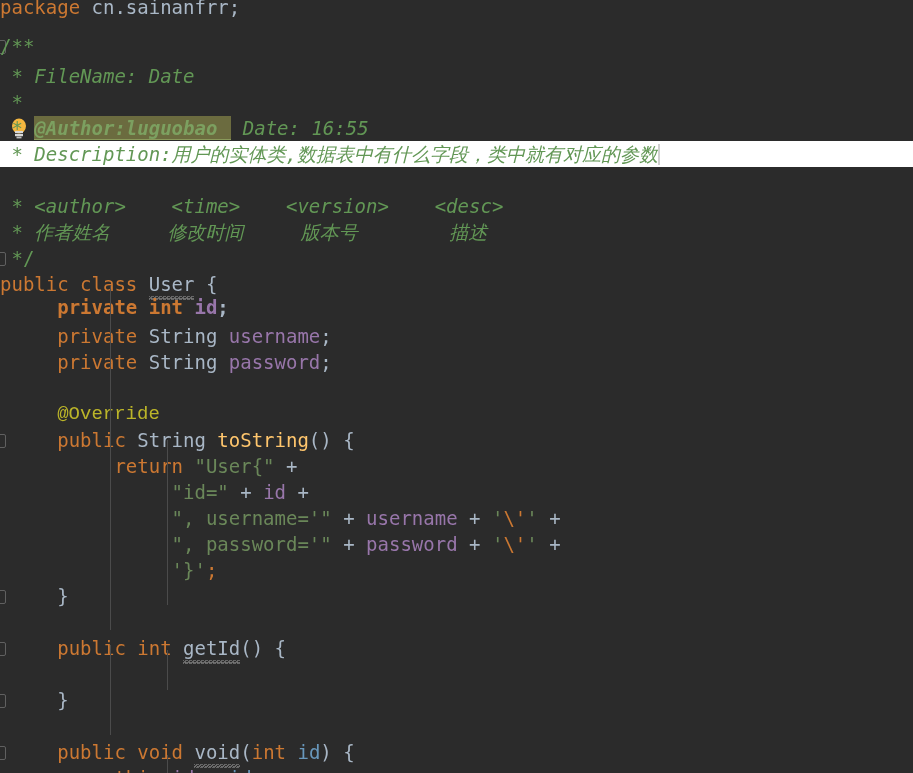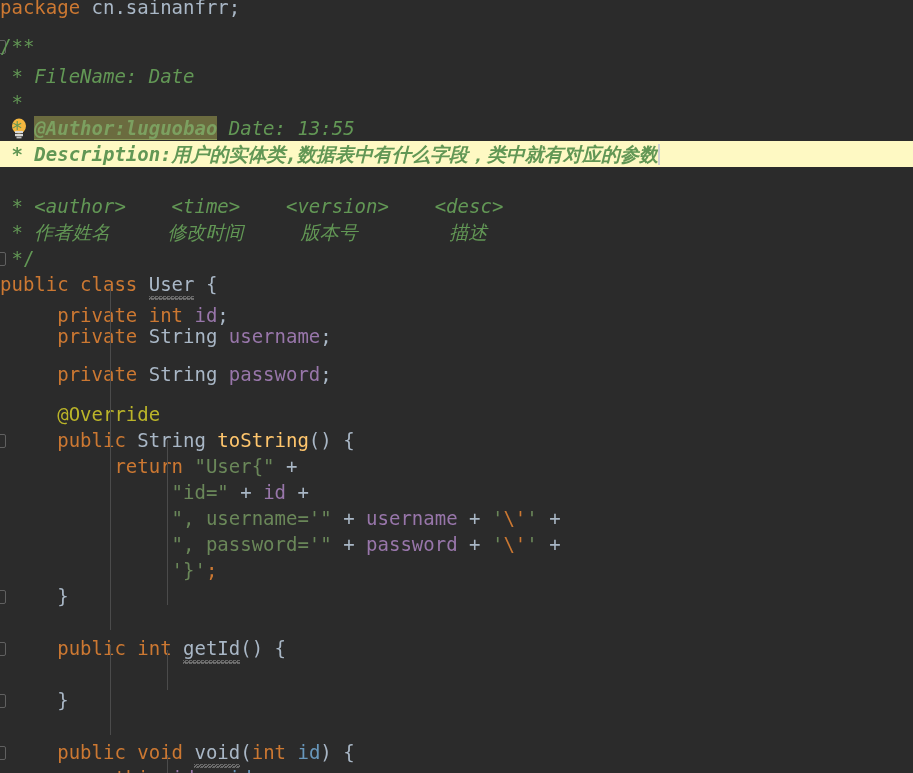--- a/index.html
+++ b/index.html
@@ -36,22 +36,21 @@
     white-space: pre;
     color: #a9b7c6;
   }
   .line .txt {
     position: absolute;
     left: 0px;
     top: 0;
     white-space: pre;
   }
   .line.current {
-    background: #fef9c3;
-    font-weight: bold;
+    background: #ffffff;
   }
 
   
   .kw      { color: #cc7832; }
   .typ     { color: #a9b7c6; }
   .fld     { color: #9876aa; }
   .mth     { color: #ffc66d; }
   .str     { color: #6a8759; }
   .esc     { color: #cc7832; }
   .anno    { color: #bbb529; }
@@ -90,21 +89,21 @@
     border-bottom: 1px dotted #777;
   }
 
   
   .hl {
     background: #6b6b3f;
     color: #7ca060;
     font-weight: bold;
     font-style: italic;
     border-bottom: 1px solid #8a9a5b;
-    padding: 1px 0 0 0;
+    padding: 1px 14px 0 0;
   }
 
   
   .caret {
     display: inline-block;
     width: 2px;
     height: 21px;
     background: #d0d0d0;
     vertical-align: -4px;
     margin-left: 0px;
@@ -155,31 +154,31 @@
       <div class="line" style="top: -6px;"><span class="txt" style="left: 0px;"><span class="kw">package </span><span class="plain">cn.sainanfrr</span><span class="punct">;</span></span></div>
       <div class="line" style="top: 20px;"><span class="txt" style="left: 0px;"></span></div>
       <div class="line" style="top: 33px;"><div class="fold" style="top: 7px;"></div><span class="txt" style="left: 0px;"><span class="cmtp">/**</span></span></div>
       <div class="line" style="top: 63px;"><span class="txt" style="left: 0px;"><span class="cmt"> * FileName: Date</span></span></div>
       <div class="line" style="top: 89px;"><span class="txt" style="left: 0px;"><span class="cmt"> *</span></span></div>
       <div class="line" style="top: 115px;"><div class="bulb" style="top: 2px;"><svg width="18" height="22" viewBox="0 0 18 22">
             <ellipse cx="9" cy="9" rx="7" ry="7.5" fill="#f4b740"></ellipse>
             <rect x="5" y="14" width="8" height="2.2" fill="#d8d8d8"></rect>
             <rect x="5" y="17" width="8" height="2.2" fill="#d8d8d8"></rect>
             <rect x="6.5" y="19.6" width="5" height="1.8" fill="#bdbdbd"></rect>
-          </svg></div><span class="txt" style="left: 0px;"><span class="cmt"> * </span><span class="hl">@Author:luguobao</span><span class="cmt"> Date: 13:55</span></span></div>
+          </svg></div><span class="txt" style="left: 0px;"><span class="cmt"> * </span><span class="hl">@Author:luguobao</span><span class="cmt"> Date: 16:55</span></span></div>
       <div class="line current" style="top: 141px;"><span class="txt" style="left: 0px;"><span class="cmt"> * Description:用户的实体类,数据表中有什么字段，类中就有对应的参数</span><span class="caret"></span></span></div>
       <div class="line" style="top: 219px;"><span class="txt" style="left: 0px;"><span class="cmt"> * 作者姓名     修改时间     版本号        描述</span></span></div>
       <div class="line" style="top: 193px;"><span class="txt" style="left: 0px;"><span class="cmt"> * &lt;author&gt;    &lt;time&gt;    &lt;version&gt;    &lt;desc&gt;</span></span></div>
       <div class="line" style="top: 245px;"><div class="fold" style="top: 7px;"></div><span class="txt" style="left: 0px;"><span class="cmtp"> */</span></span></div>
       <div class="line" style="top: 271px;"><span class="txt" style="left: 0px;"><span class="kw">public class </span><span class="typ squiggle">User</span><span class="punct"> {</span></span></div>
-      <div class="line" style="top: 302px;"><span class="txt" style="left: 57.2px;"><span class="kw">private int </span><span class="fld">id</span><span class="punct">;</span></span></div>
+      <div class="line" style="top: 294px; font-weight: bold;"><span class="txt" style="left: 57.2px;"><span class="kw">private int </span><span class="fld">id</span><span class="punct">;</span></span></div>
       <div class="line" style="top: 323px; text-align: right;"><span class="txt" style="left: 57.2px;"><span class="kw">private </span><span class="typ">String </span><span class="fld">username</span><span class="punct">;</span></span></div>
-      <div class="line" style="top: 361px;"><span class="txt" style="left: 57.2px;"><span class="kw">private </span><span class="typ">String </span><span class="fld">password</span><span class="punct">;</span></span></div>
+      <div class="line" style="top: 349px;"><span class="txt" style="left: 57.2px;"><span class="kw">private </span><span class="typ">String </span><span class="fld">password</span><span class="punct">;</span></span></div>
       <div class="line" style="top: 375px;"><span class="txt" style="left: 0px;"></span></div>
-      <div class="line" style="top: 401px;"><span class="txt" style="left: 57.2px;"><span class="anno">@Override</span></span></div>
+      <div class="line" style="top: 401px;"><span class="txt" style="left: 57.2px; font-family: Liberation Mono, monospace;"><span class="anno">@Override</span></span></div>
       <div class="line" style="top: 427px;"><div class="fold" style="top: 7px;"></div><span class="txt" style="left: 57.2px;"><span class="kw">public </span><span class="typ">String </span><span class="mth">toString</span><span class="punct">() {</span></span></div>
       <div class="line" style="top: 453px;"><span class="txt" style="left: 114.4px;"><span class="kw">return </span><span class="str">"User{"</span><span class="punct"> +</span></span></div>
       <div class="line" style="top: 479px;"><span class="txt" style="left: 171.6px;"><span class="str">"id="</span><span class="punct"> + </span><span class="fld">id</span><span class="punct"> +</span></span></div>
       <div class="line" style="top: 505px;"><span class="txt" style="left: 171.6px;"><span class="str">", username='"</span><span class="punct"> + </span><span class="fld">username</span><span class="punct"> + </span><span class="str">'</span><span class="esc">\'</span><span class="str">'</span><span class="punct"> +</span></span></div>
       <div class="line" style="top: 531px;"><span class="txt" style="left: 171.6px;"><span class="str">", password='"</span><span class="punct"> + </span><span class="fld">password</span><span class="punct"> + </span><span class="str">'</span><span class="esc">\'</span><span class="str">'</span><span class="punct"> +</span></span></div>
       <div class="line" style="top: 557px;"><span class="txt" style="left: 171.6px;"><span class="str">'}'</span><span class="esc">;</span></span></div>
       <div class="line" style="top: 583px;"><div class="fold" style="top: 7px;"></div><span class="txt" style="left: 57.2px;"><span class="punct">}</span></span></div>
       <div class="line" style="top: 609px;"><span class="txt" style="left: 0px;"></span></div>
       <div class="line" style="top: 635px;"><div class="fold" style="top: 7px;"></div><span class="txt" style="left: 57.2px;"><span class="kw">public int </span><span class="typ squiggle">getId</span><span class="punct">() {</span></span></div>
       <div class="line" style="top: 687px;"><div class="fold" style="top: 7px;"></div><span class="txt" style="left: 57.2px;"><span class="punct">}</span></span></div>

